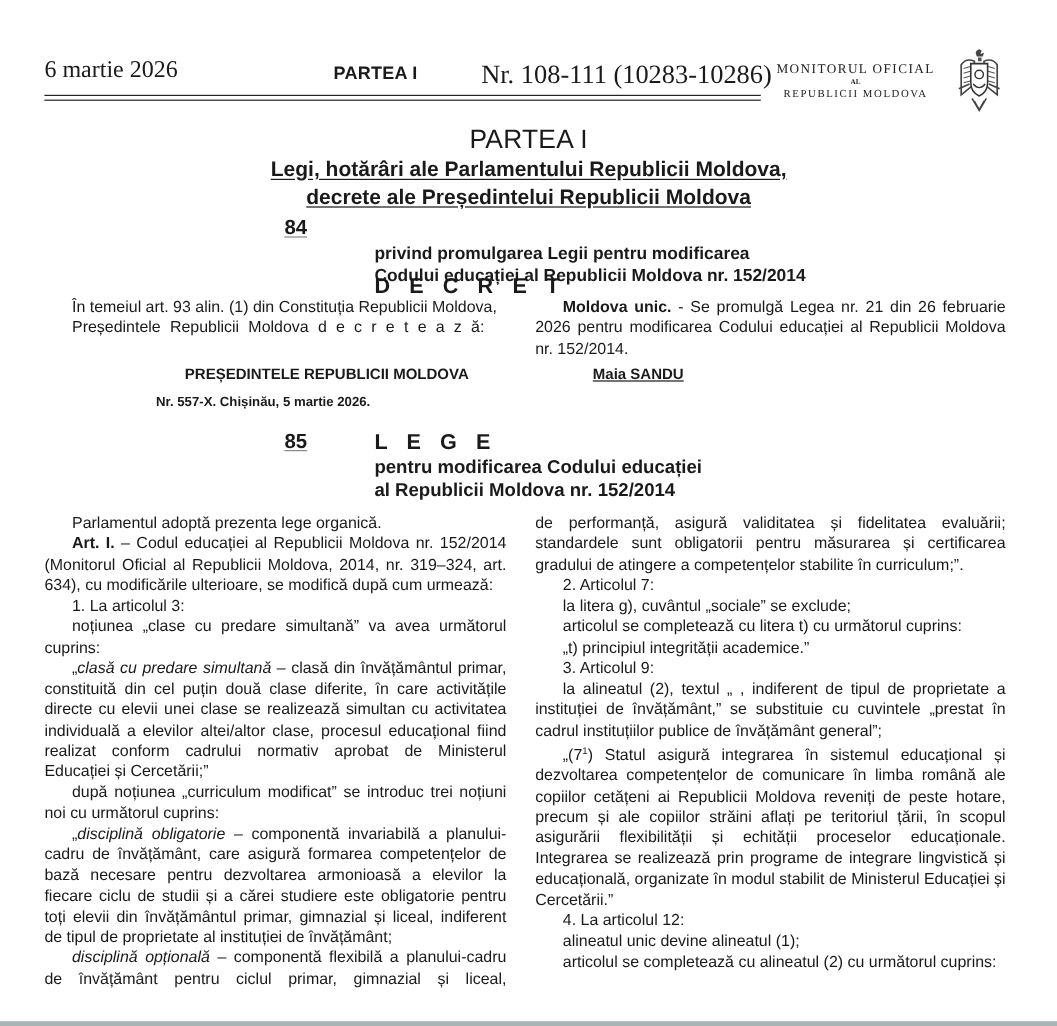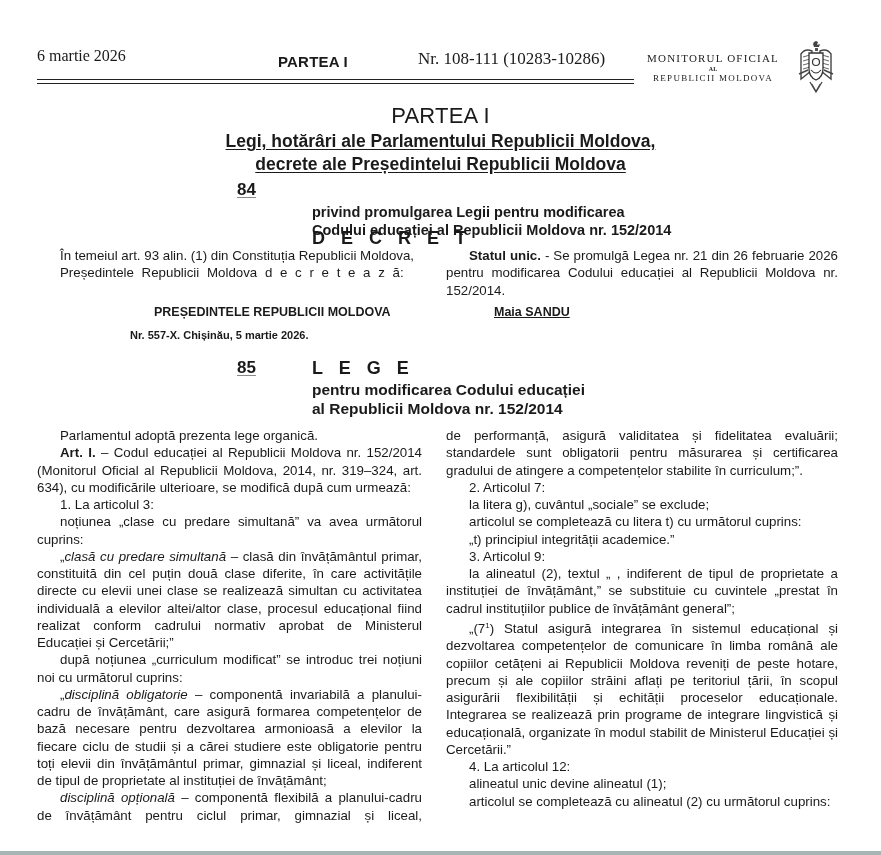--- a/index.html
+++ b/index.html
@@ -3,23 +3,23 @@
 <meta charset="utf-8">
 <style>
   html, body { margin: 0; padding: 0; }
   body {
     width: 881px; height: 855px; overflow: hidden; background: #ffffff;
     position: relative; color: #1a1a1a;
     font-family: "Liberation Sans", sans-serif;
   }
   .abs { position: absolute; }
   .serif { font-family: "Liberation Serif", serif; }
-  .hdr-date { left: 37px; top: 47px; font-size: 16px; }
+  .hdr-date { left: 37px; top: 47px; font-size: 20px; }
   .hdr-part { left: 278px; top: 53px; font-size: 15px; font-weight: bold; letter-spacing: 0.2px; }
-  .hdr-nr { left: 418px; top: 49px; font-size: 17px; }
+  .hdr-nr { left: 401px; top: 49px; font-size: 22px; }
   .hdr-rule { left: 37px; width: 597px; height: 0; border-top: 1.4px solid #222; }
   .mast { left: 632px; top: 50px; width: 162px; text-align: center; font-family: "Liberation Serif", serif; color: #222; }
   .mast-1 { font-size: 11px; letter-spacing: 1.2px; line-height: 16px; }
   .mast-2 { font-size: 6px; font-weight: bold; line-height: 7px; }
   .mast-3 { font-size: 9px; letter-spacing: 1.3px; line-height: 11px; }
   .coat { left: 797px; top: 40px; width: 38px; height: 56px; }
 
   .part-title { left: 0; width: 881px; text-align: center; top: 103px; font-size: 22px; letter-spacing: 0.2px; }
   .sec-h { left: 0; width: 881px; text-align: center; font-size: 17.5px; font-weight: bold; text-decoration: underline; text-underline-offset: 2px; }
 
@@ -83,21 +83,21 @@
 </div>
 
 <div class="abs col" style="left:37px; top:247px; width:385px;">
   <p class="ind">În temeiul art. 93 alin. (1) din Constituția Republicii Moldova,</p>
   <p class="ind" style="word-spacing:4px;">Președintele Republicii Moldova d e c r e t e a z ă:</p>
 </div>
 <div class="abs sig" style="left:130px; top:305px;padding-left:24px;">PREȘEDINTELE REPUBLICII MOLDOVA</div>
 <div class="abs sig-small" style="left:130px; top:329px;">Nr. 557-X. Chișinău, 5 martie 2026.</div>
 
 <div class="abs col" style="left:446px; top:247px; width:392px;">
-  <p class="ind"><span class="b">Statul unic.</span><span> - Se promulgă Legea nr. 21 din 26 februarie 2026 pentru modificarea Codului educației al Republicii Moldova nr. 152/2014.</span></p>
+  <p class="ind"><span class="b">Moldova unic.</span><span> - Se promulgă Legea nr. 21 din 26 februarie 2026 pentru modificarea Codului educației al Republicii Moldova nr. 152/2014.</span></p>
 </div>
 <div class="abs sig" style="left:494px; top:305px;text-decoration:underline;">Maia SANDU</div>
 
 <div class="abs act-num" style="left:237px; top:358px;">85</div>
 <div class="abs act-type" style="left:312px; top:358px;">L E G E</div>
 <div class="abs act-sub" style="left:312px; top:380px; font-size:15.5px; line-height:19px;">
   <div>pentru modificarea Codului educației</div>
   <div>al Republicii Moldova nr. 152/2014</div>
 </div>
 

